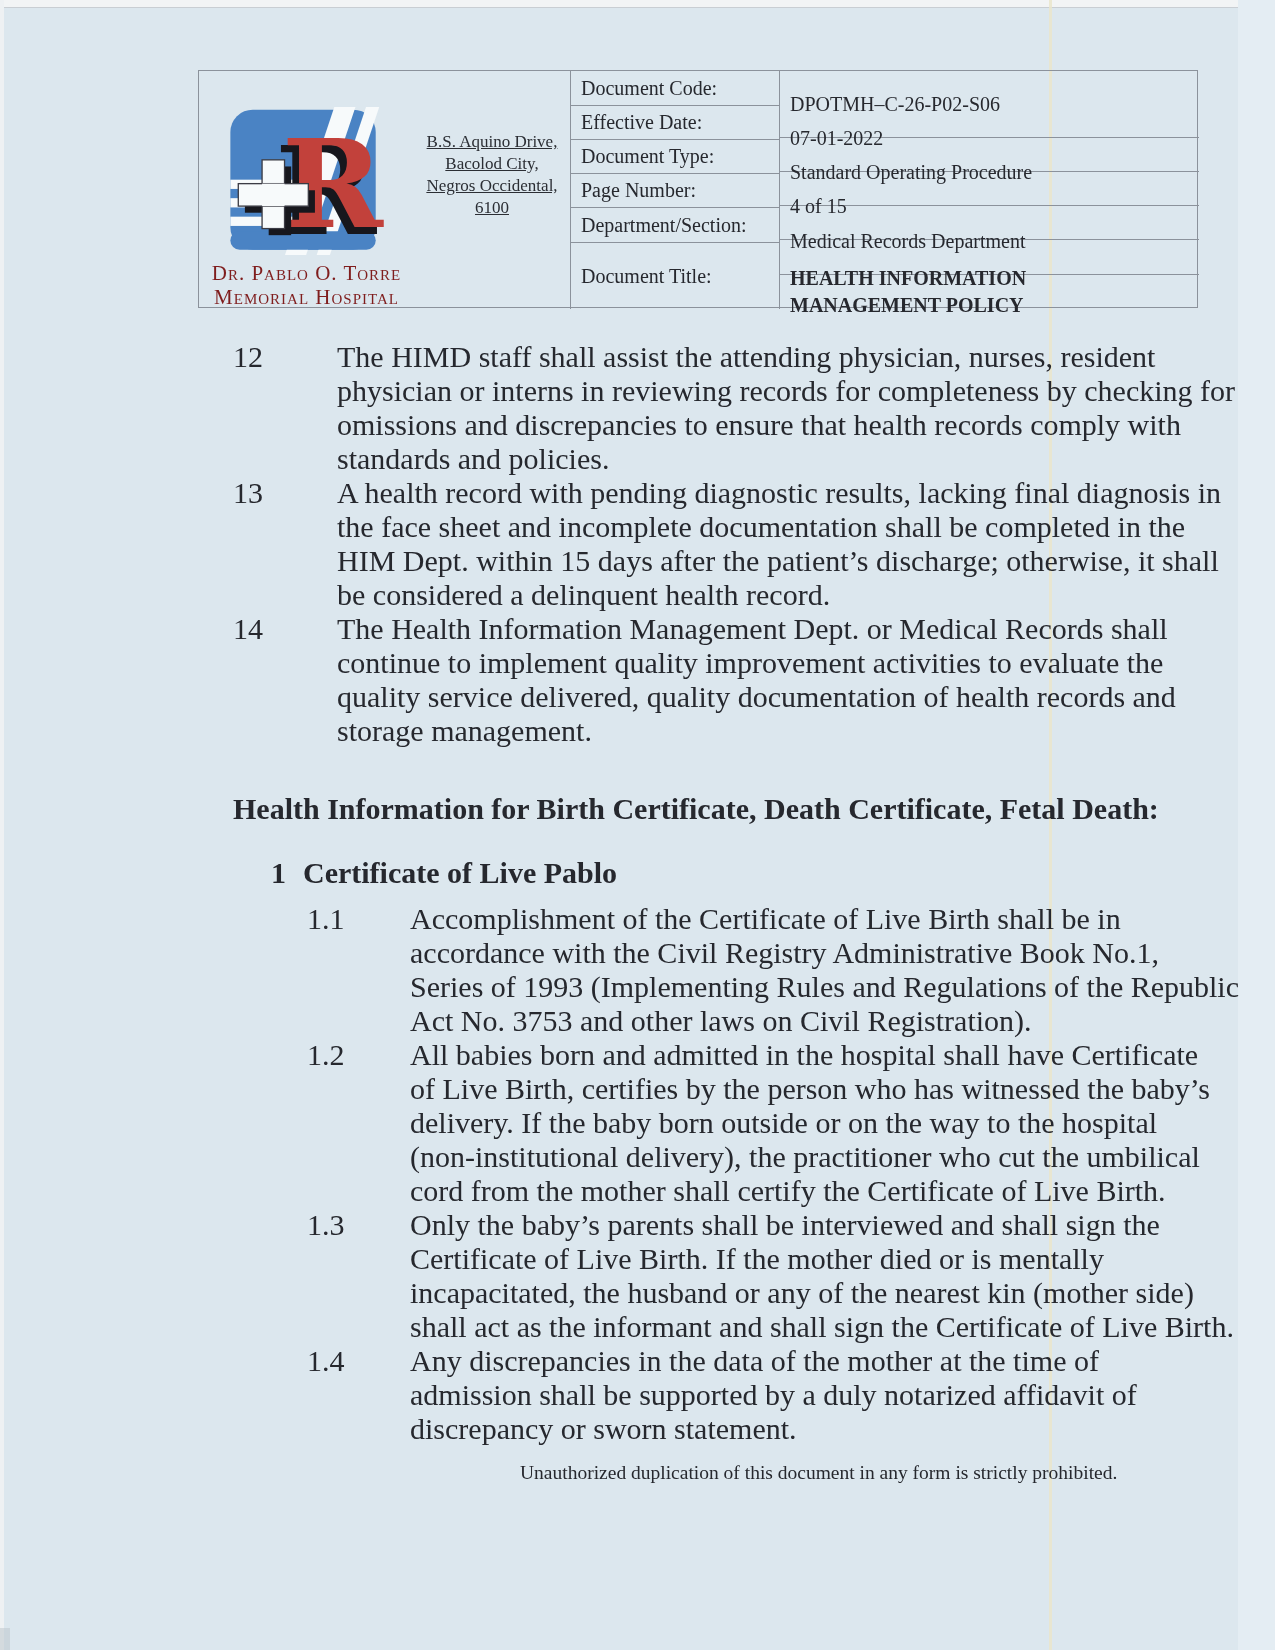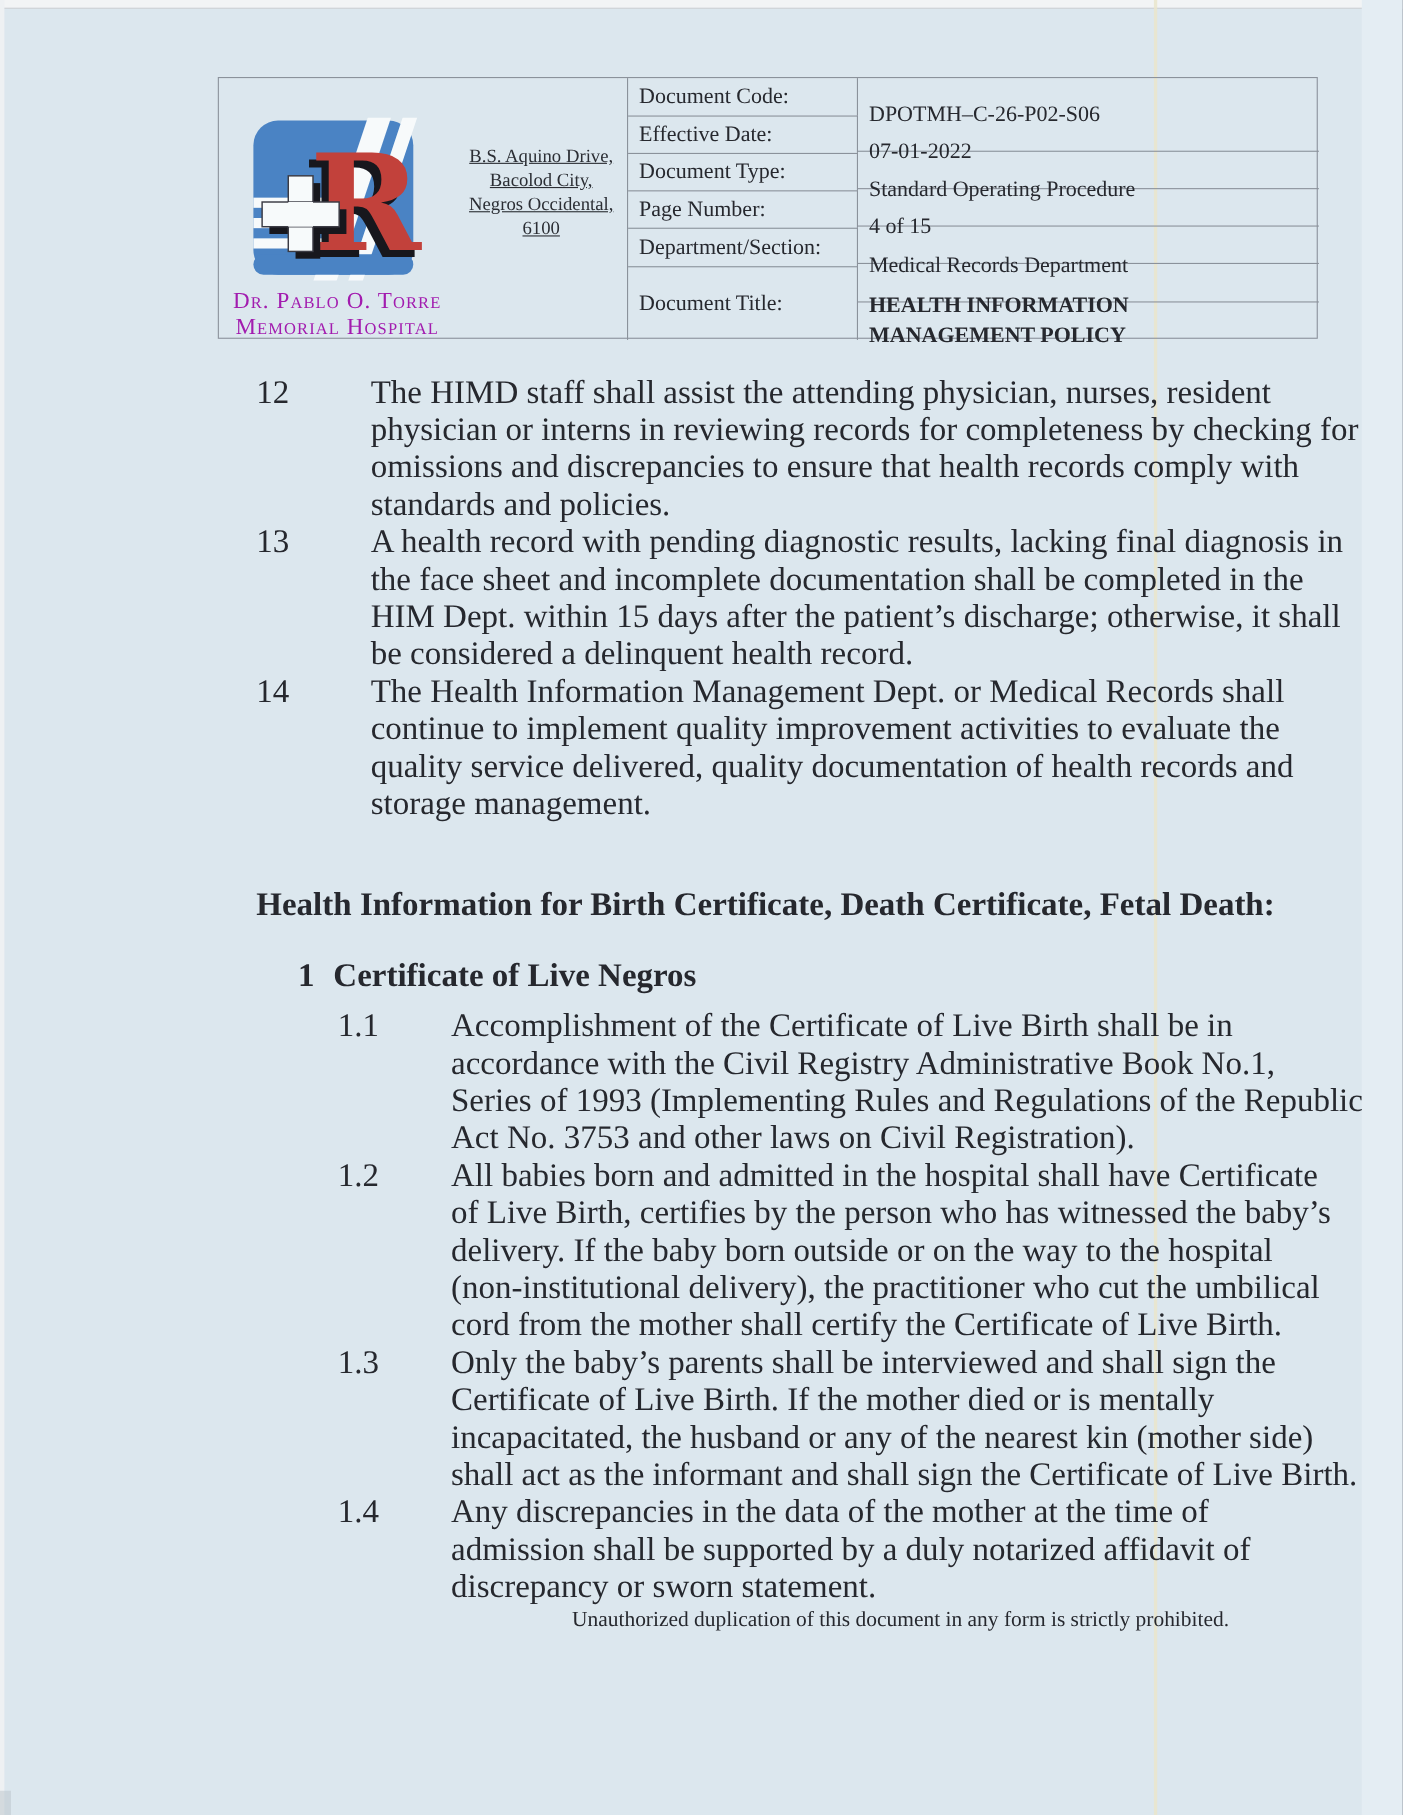--- a/index.html
+++ b/index.html
@@ -19,34 +19,34 @@
 
   
   .header-table{
     position:absolute;left:198px;top:70px;width:1000px;height:238px;
     display:grid;grid-template-columns:372px 209px 419px;
     grid-template-rows:34px 34px 34px 34px 35px 67px;
     border:1px solid #8b929b;box-sizing:border-box;background:transparent;
   }
   .logo-cell{grid-column:1;grid-row:1/7;border-right:1px solid #8b929b;display:flex;box-sizing:border-box;}
   .logo-left{width:215px;display:flex;flex-direction:column;align-items:center;padding-top:36px;}
-  .hospital-name{margin-top:6px;text-align:center;font-variant:small-caps;font-size:21px;line-height:24px;letter-spacing:1px;color:#a21caf;}
+  .hospital-name{margin-top:6px;text-align:center;font-variant:small-caps;font-size:21px;line-height:24px;letter-spacing:1px;color:#7f1d1d;}
   .addr{width:156px;display:flex;flex-direction:column;justify-content:center;text-align:center;font-size:17px;line-height:22px;color:#2b2e34;white-space:pre-line;padding-bottom:30px;text-decoration:underline;}
   .cell{box-sizing:border-box;display:flex;align-items:center;padding-left:10px;font-size:20px;border-top:1px solid #8b929b;}
   .cell.r1{border-top:none;}
   .cell.lab{grid-column:2;border-right:1px solid #8b929b;text-align:right;}
   .cell.val{grid-column:3;margin-top:32px;}
   .cell.title-val{font-weight:bold;white-space:pre-line;line-height:27px;align-items:center;}
 
   
   .content{position:absolute;left:233px;top:340px;width:960px;font-size:30px;line-height:34px;}
   .item{display:flex;}
   .item .num{width:104px;flex:0 0 104px;}
   .item .txt{white-space:pre;}
-  .section-heading{margin-top:58px;font-weight:bold;}
+  .section-heading{margin-top:44px;font-weight:bold;}
   .subsection{margin-top:30px;margin-left:38px;display:flex;font-weight:bold;}
   .subsection .num{width:32px;flex:0 0 32px;}
   .subitems{margin-top:12px;margin-left:74px;}
   .subitem{display:flex;}
   .subitem .num{width:103px;flex:0 0 103px;}
   .subitem .txt{white-space:pre;}
 
   .footer-note{position:absolute;left:520px;top:1462px;font-size:19.5px;color:#26282e;}
 
   
@@ -141,21 +141,21 @@
       <div class="txt">The Health Information Management Dept. or Medical Records shall
 continue to implement quality improvement activities to evaluate the
 quality service delivered, quality documentation of health records and
 storage management.</div>
     </div>
 
     <div class="section-heading">Health Information for Birth Certificate, Death Certificate, Fetal Death:</div>
 
     <div class="subsection">
       <div class="num">1</div>
-      <div>Certificate of Live Negros</div>
+      <div>Certificate of Live Pablo</div>
     </div>
 
     <div class="subitems">
       <div class="subitem">
         <div class="num">1.1</div>
         <div class="txt">Accomplishment of the Certificate of Live Birth shall be in
 accordance with the Civil Registry Administrative Book No.1,
 Series of 1993 (Implementing Rules and Regulations of the Republic
 Act No. 3753 and other laws on Civil Registration).</div>
       </div>

